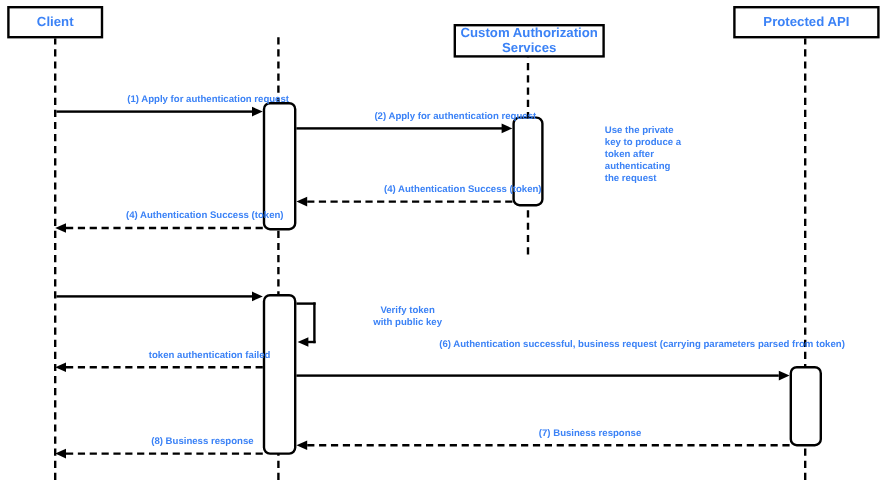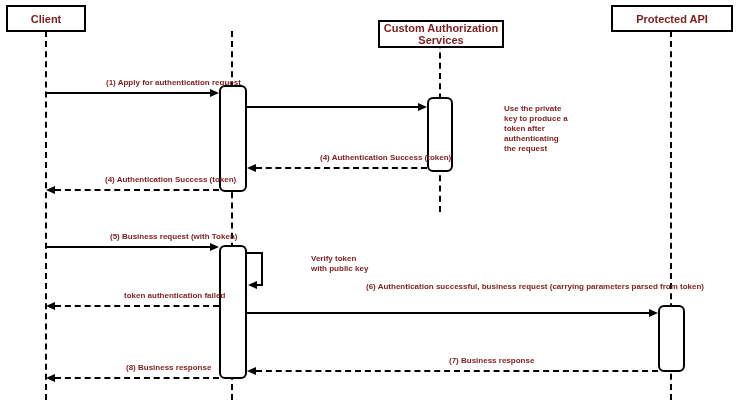--- a/index.html
+++ b/index.html
@@ -1,19 +1,19 @@
 <!DOCTYPE html>
 <html><head>
 <meta charset="utf-8">
 <style>
   * { margin:0; padding:0; box-sizing:border-box; }
   html,body { background:#ffffff; }
   .canvas {
     position:relative; width:738px; height:401px; background:#ffffff;
-    font-family:"Liberation Sans", sans-serif; color:#7f1d1d; overflow:hidden;text-decoration:underline;
+    font-family:"Liberation Sans", sans-serif; color:#3b82f6; overflow:hidden;text-decoration:underline;
   }
   .actor-box {
     position:absolute; background:#ffffff; border:2px solid #000;
     display:flex; align-items:center; justify-content:center; text-align:center;
     font-weight:bold; font-size:11px; line-height:12px; z-index:5;
   }
   .lifeline {
     position:absolute; width:0; border-left:2px dashed #000; z-index:1;
   }
   .activation {
@@ -69,44 +69,44 @@
   <div class="activation" style="left:427px; top:97px; width:26px; height:75px;"></div>
   <div class="activation" style="left:219px; top:245px; width:28px; height:134px;"></div>
   <div class="activation" style="left:658px; top:305px; width:27px; height:67px;"></div>
 
   <div class="line-solid" style="left:47px; top:92px; width:164px;"></div>
   <div class="arr-r" style="left:210px; top:89px;"></div>
   <div class="msg-label" style="left:62px; top:78px;">(1) Apply for authentication request</div>
 
   <div class="line-solid" style="left:247px; top:106px; width:172px;"></div>
   <div class="arr-r" style="left:418px; top:103px;"></div>
+  <div class="msg-label" style="left:268px; top:92px;">(2) Apply for authentication request</div>
 
   <div class="msg-label multiline" style="left:460px; top:104px;">Use the private
 key to produce a
 token after
 authenticating
 the request</div>
 
   <div class="line-dashed" style="left:256px; top:167px; width:171px;"></div>
   <div class="arr-l" style="left:247px; top:164px;"></div>
   <div class="msg-label" style="left:276px; top:153px;">(4) Authentication Success (token)</div>
 
   <div class="line-dashed" style="left:55px; top:189px; width:164px;"></div>
   <div class="arr-l" style="left:46px; top:186px;"></div>
   <div class="msg-label" style="left:61px; top:175px;">(4) Authentication Success (token)</div>
 
   <div class="line-solid" style="left:47px; top:246px; width:164px;"></div>
   <div class="arr-r" style="left:210px; top:243px;"></div>
-  <div class="msg-label" style="left:66px; top:232px;">(5) Business request (with Token)</div>
 
   <div class="line-solid" style="left:247px; top:252px; width:16px;"></div>
   <div class="vline-solid" style="left:261px; top:252px; height:34px;"></div>
   <div class="line-solid" style="left:256px; top:284px; width:7px;"></div>
   <div class="arr-l" style="left:248px; top:281px;"></div>
-  <div class="msg-label multiline" style="left:267px; top:254px;">Verify token
+  <div class="msg-label multiline" style="left:267px; top:254px;text-align:center;">Verify token
 with public key</div>
 
   <div class="line-dashed" style="left:55px; top:305px; width:164px;"></div>
   <div class="arr-l" style="left:46px; top:302px;"></div>
   <div class="msg-label" style="left:80px; top:291px;">token authentication failed</div>
 
   <div class="line-solid" style="left:247px; top:312px; width:402px;"></div>
   <div class="arr-r" style="left:649px; top:309px;"></div>
   <div class="msg-label" style="left:274px; top:282px;margin-left:48px;">(6) Authentication successful, business request (carrying parameters parsed from token)</div>
 

